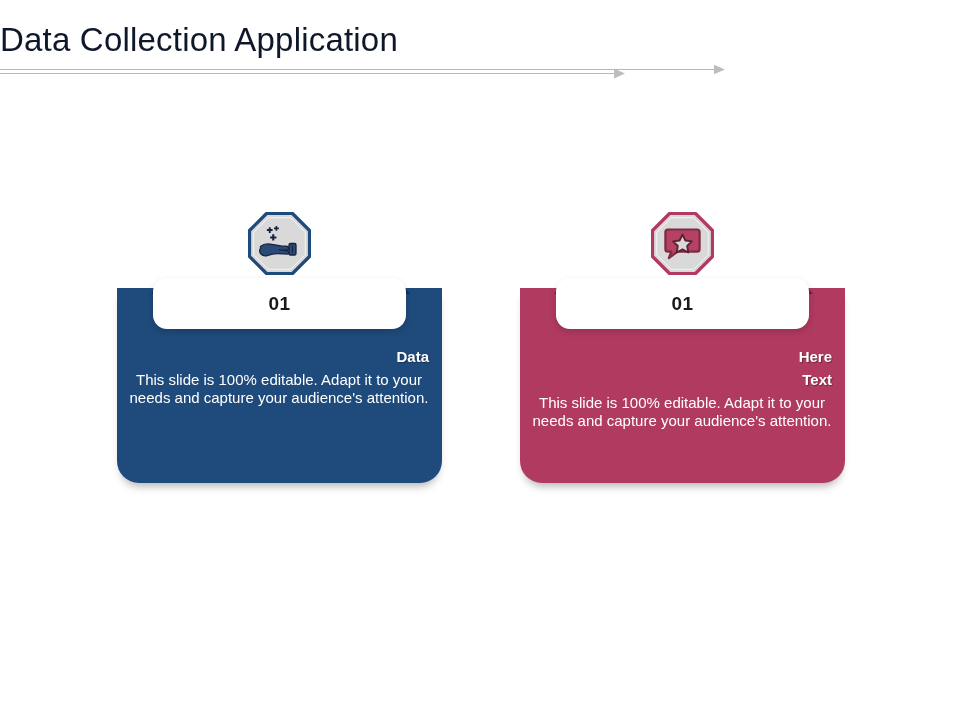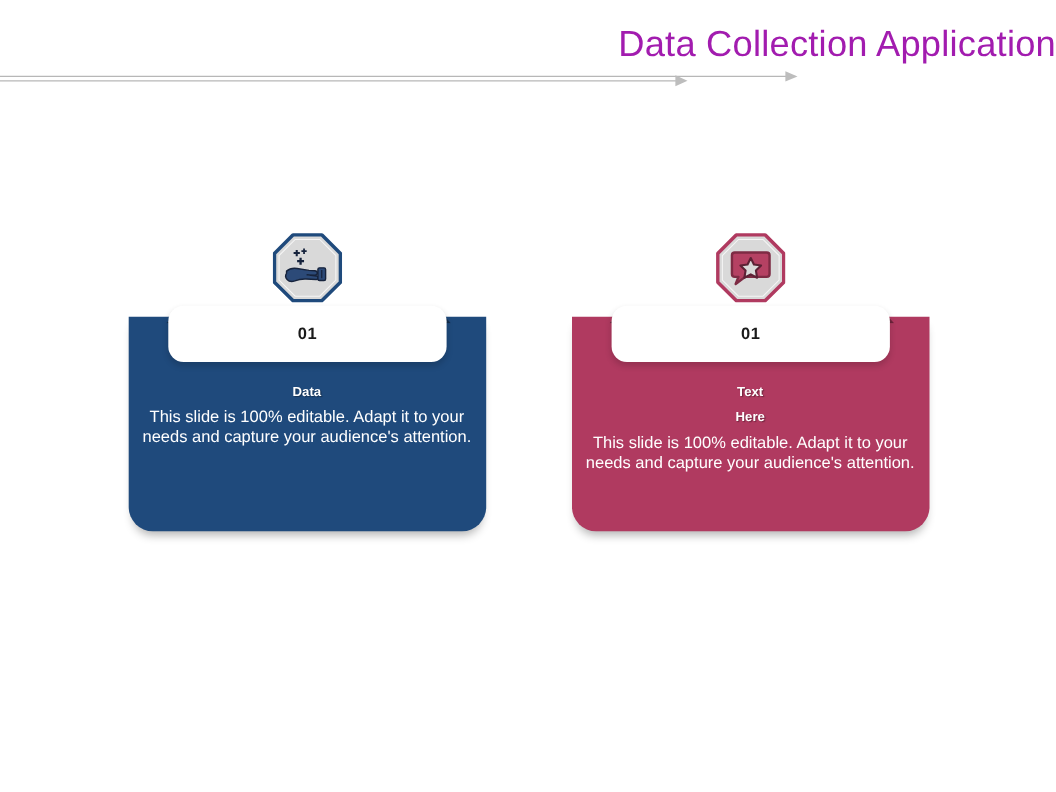--- a/index.html
+++ b/index.html
@@ -17,24 +17,24 @@
     background: #ffffff;
     overflow: hidden;
   }
 
   
   .slide-title {
     position: absolute;
     left: 0;
     top: 20px;
     width: 960px;
-    text-align: right;
+    text-align: left;
     font-size: 33px;
     font-weight: 400;
-    color: #a21caf;
+    color: #0f172a;
     letter-spacing: 0.2px;
     line-height: 40px;
     white-space: nowrap;
   }
 
   
   .divider {
     position: absolute;
     left: 0;
     top: 62px;
@@ -85,21 +85,21 @@
     width: 253px;
     height: 51px;
     background: #ffffff;
     border-radius: 14px;
     box-shadow: 0 3px 6px rgba(0,0,0,0.16);
     display: flex;
     align-items: center;
     justify-content: center;
   }
   .num-text {
-    font-size: 15px;
+    font-size: 19px;
     font-weight: bold;
     color: #1a1a1a;
     letter-spacing: 0.5px;
   }
 
   
   .badge {
     position: absolute;
     left: 133px;
     top: 5px;
@@ -110,24 +110,25 @@
   
   .panel-text {
     position: absolute;
     left: 14px;
     top: 138px;
     width: 300px;
     text-align: center;
     color: #ffffff;
   }
   .heading {
-    font-size: 12px;
+    font-size: 15px;
     font-weight: bold;
     line-height: 23px;
     text-shadow: 1px 1px 1px rgba(0,0,0,0.35);
+    text-align: right;
   }
   .body-copy {
     margin-top: 3px;
     font-size: 15px;
     font-weight: 400;
     line-height: 17.6px;
     color: #ffffff;
   }
 </style>
 </head>
@@ -195,20 +196,20 @@
       <svg width="63" height="63" viewBox="0 0 63 63">
         <polygon points="18.5,1.5 44.5,1.5 61.5,18.5 61.5,44.5 44.5,61.5 18.5,61.5 1.5,44.5 1.5,18.5" fill="#d9d9d9" stroke="#b03a60" stroke-width="3.2" stroke-linejoin="round"></polygon>
         <polygon points="18.5,1.5 44.5,1.5 61.5,18.5 61.5,44.5 44.5,61.5 18.5,61.5 1.5,44.5 1.5,18.5" fill="none" stroke="#ffffff" stroke-width="1.1" opacity="0.75" transform="translate(31.5,31.5) scale(0.86) translate(-31.5,-31.5)"></polygon>
         <path d="M17.0 17.5h29.0c1.5 0 2.6 1.1 2.6 2.5v17.2c0 1.4-1.1 2.5-2.6 2.5H26.5l-8.7 6.4 2.5-6.4h-3.3c-1.5 0-2.6-1.1-2.6-2.5V20.0c0-1.4 1.1-2.5 2.6-2.5z" fill="#b54163" stroke="#7e2b44" stroke-width="2.2" stroke-linejoin="round"></path>
         <path d="M31.5 22.6l2.9 5.9 6.5 0.9-4.7 4.6 1.1 6.5-5.8-3.1-5.8 3.1 1.1-6.5-4.7-4.6 6.5-0.9z" fill="#d9d9d9" stroke="#5d2135" stroke-width="1.9" stroke-linejoin="round"></path>
       </svg>
     </div>
 
     <div class="panel-text">
       <div class="heading">
+        <div>Here</div>
         <div>Text</div>
-        <div>Here</div>
       </div>
       <div class="body-copy">This slide is 100% editable. Adapt it to your needs and capture your audience's attention.</div>
     </div>
   </div>
 
 </div>
 
 </body></html>

